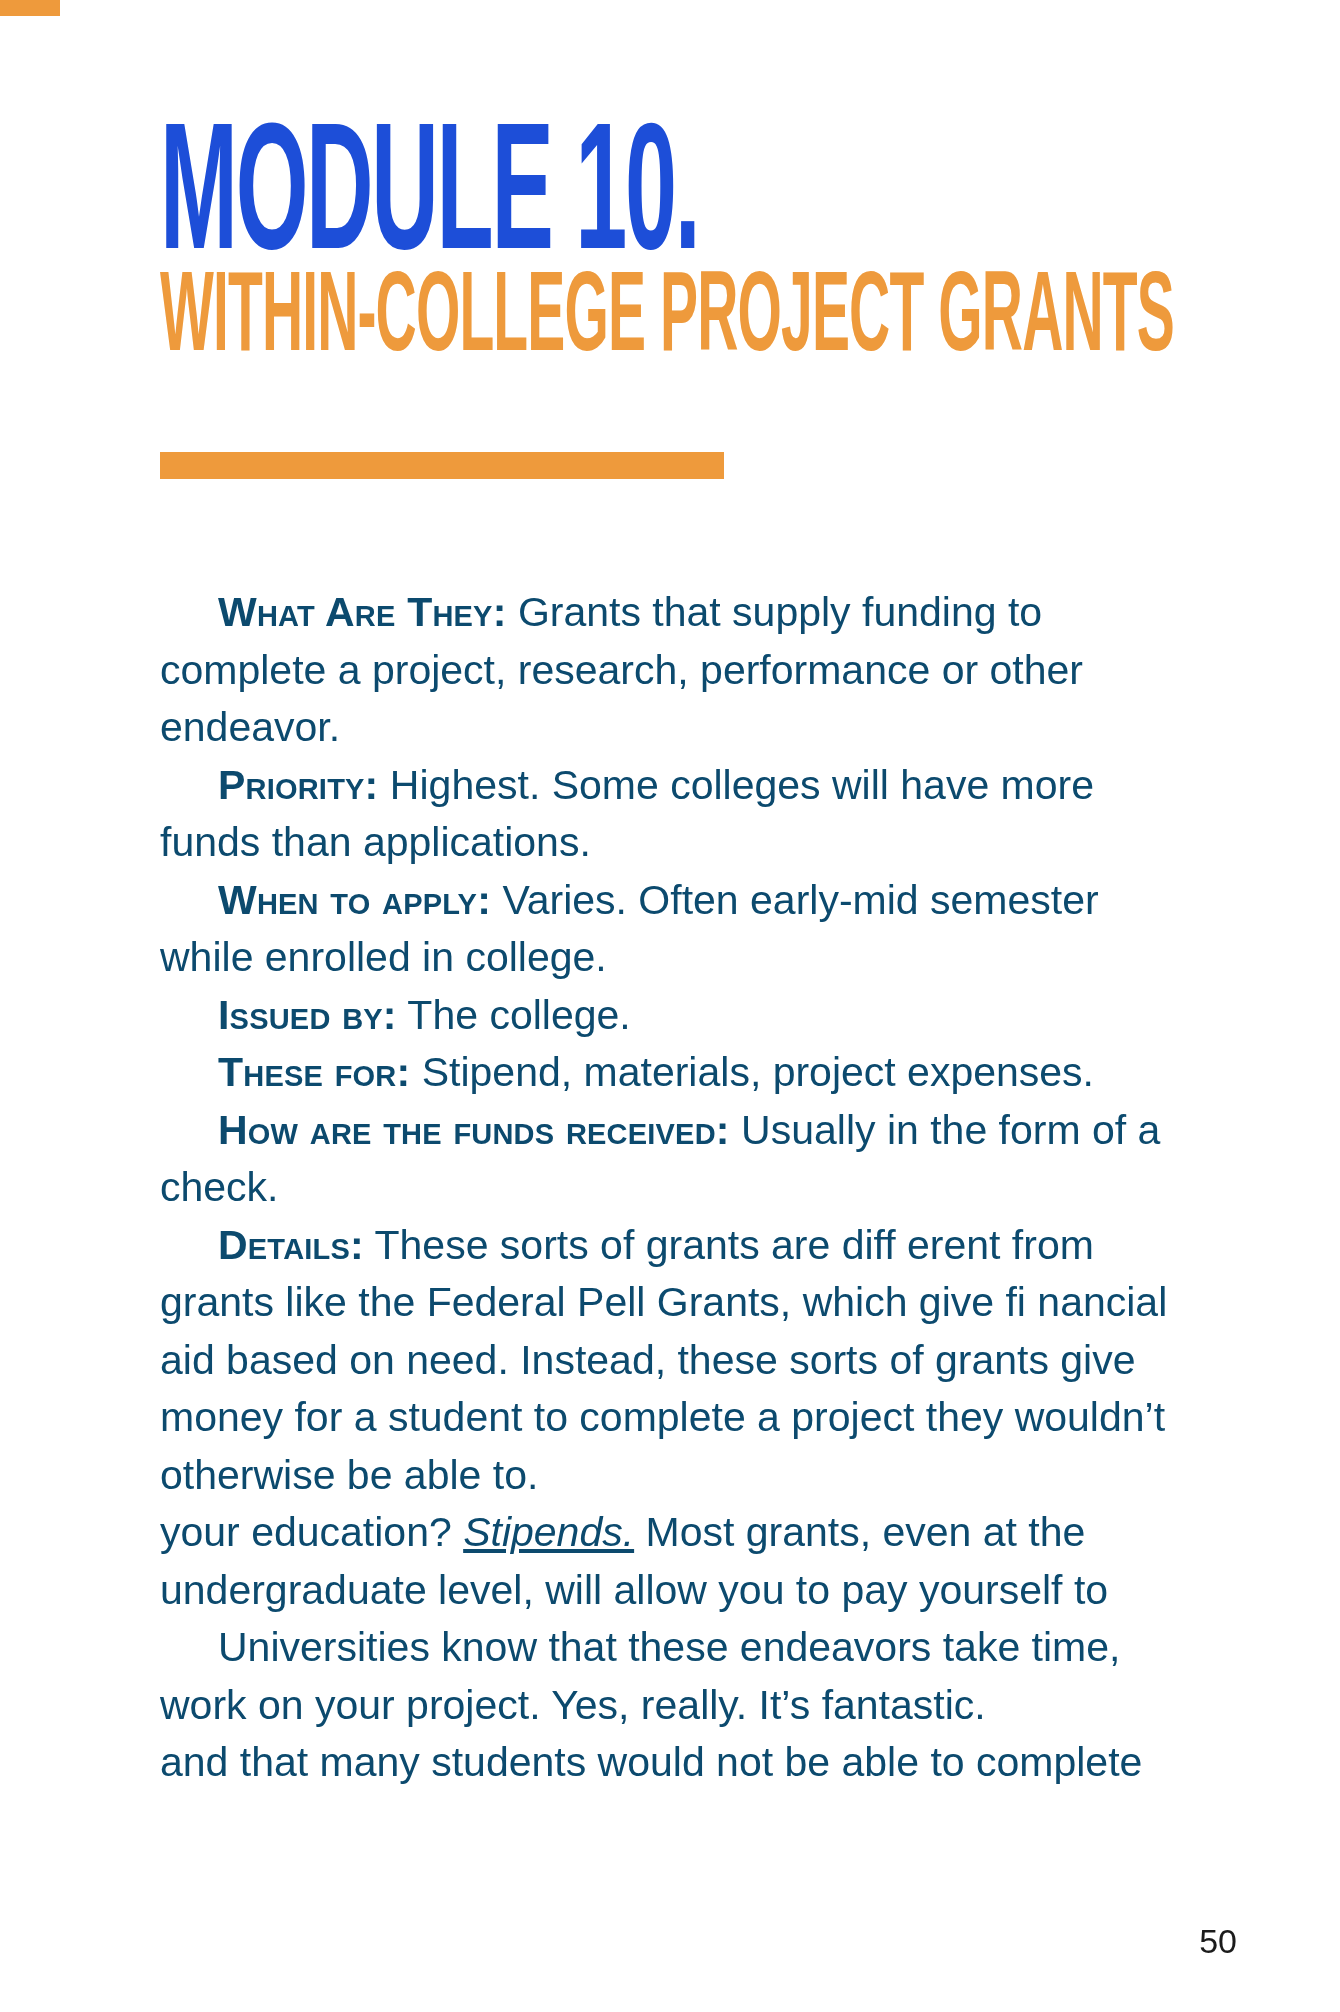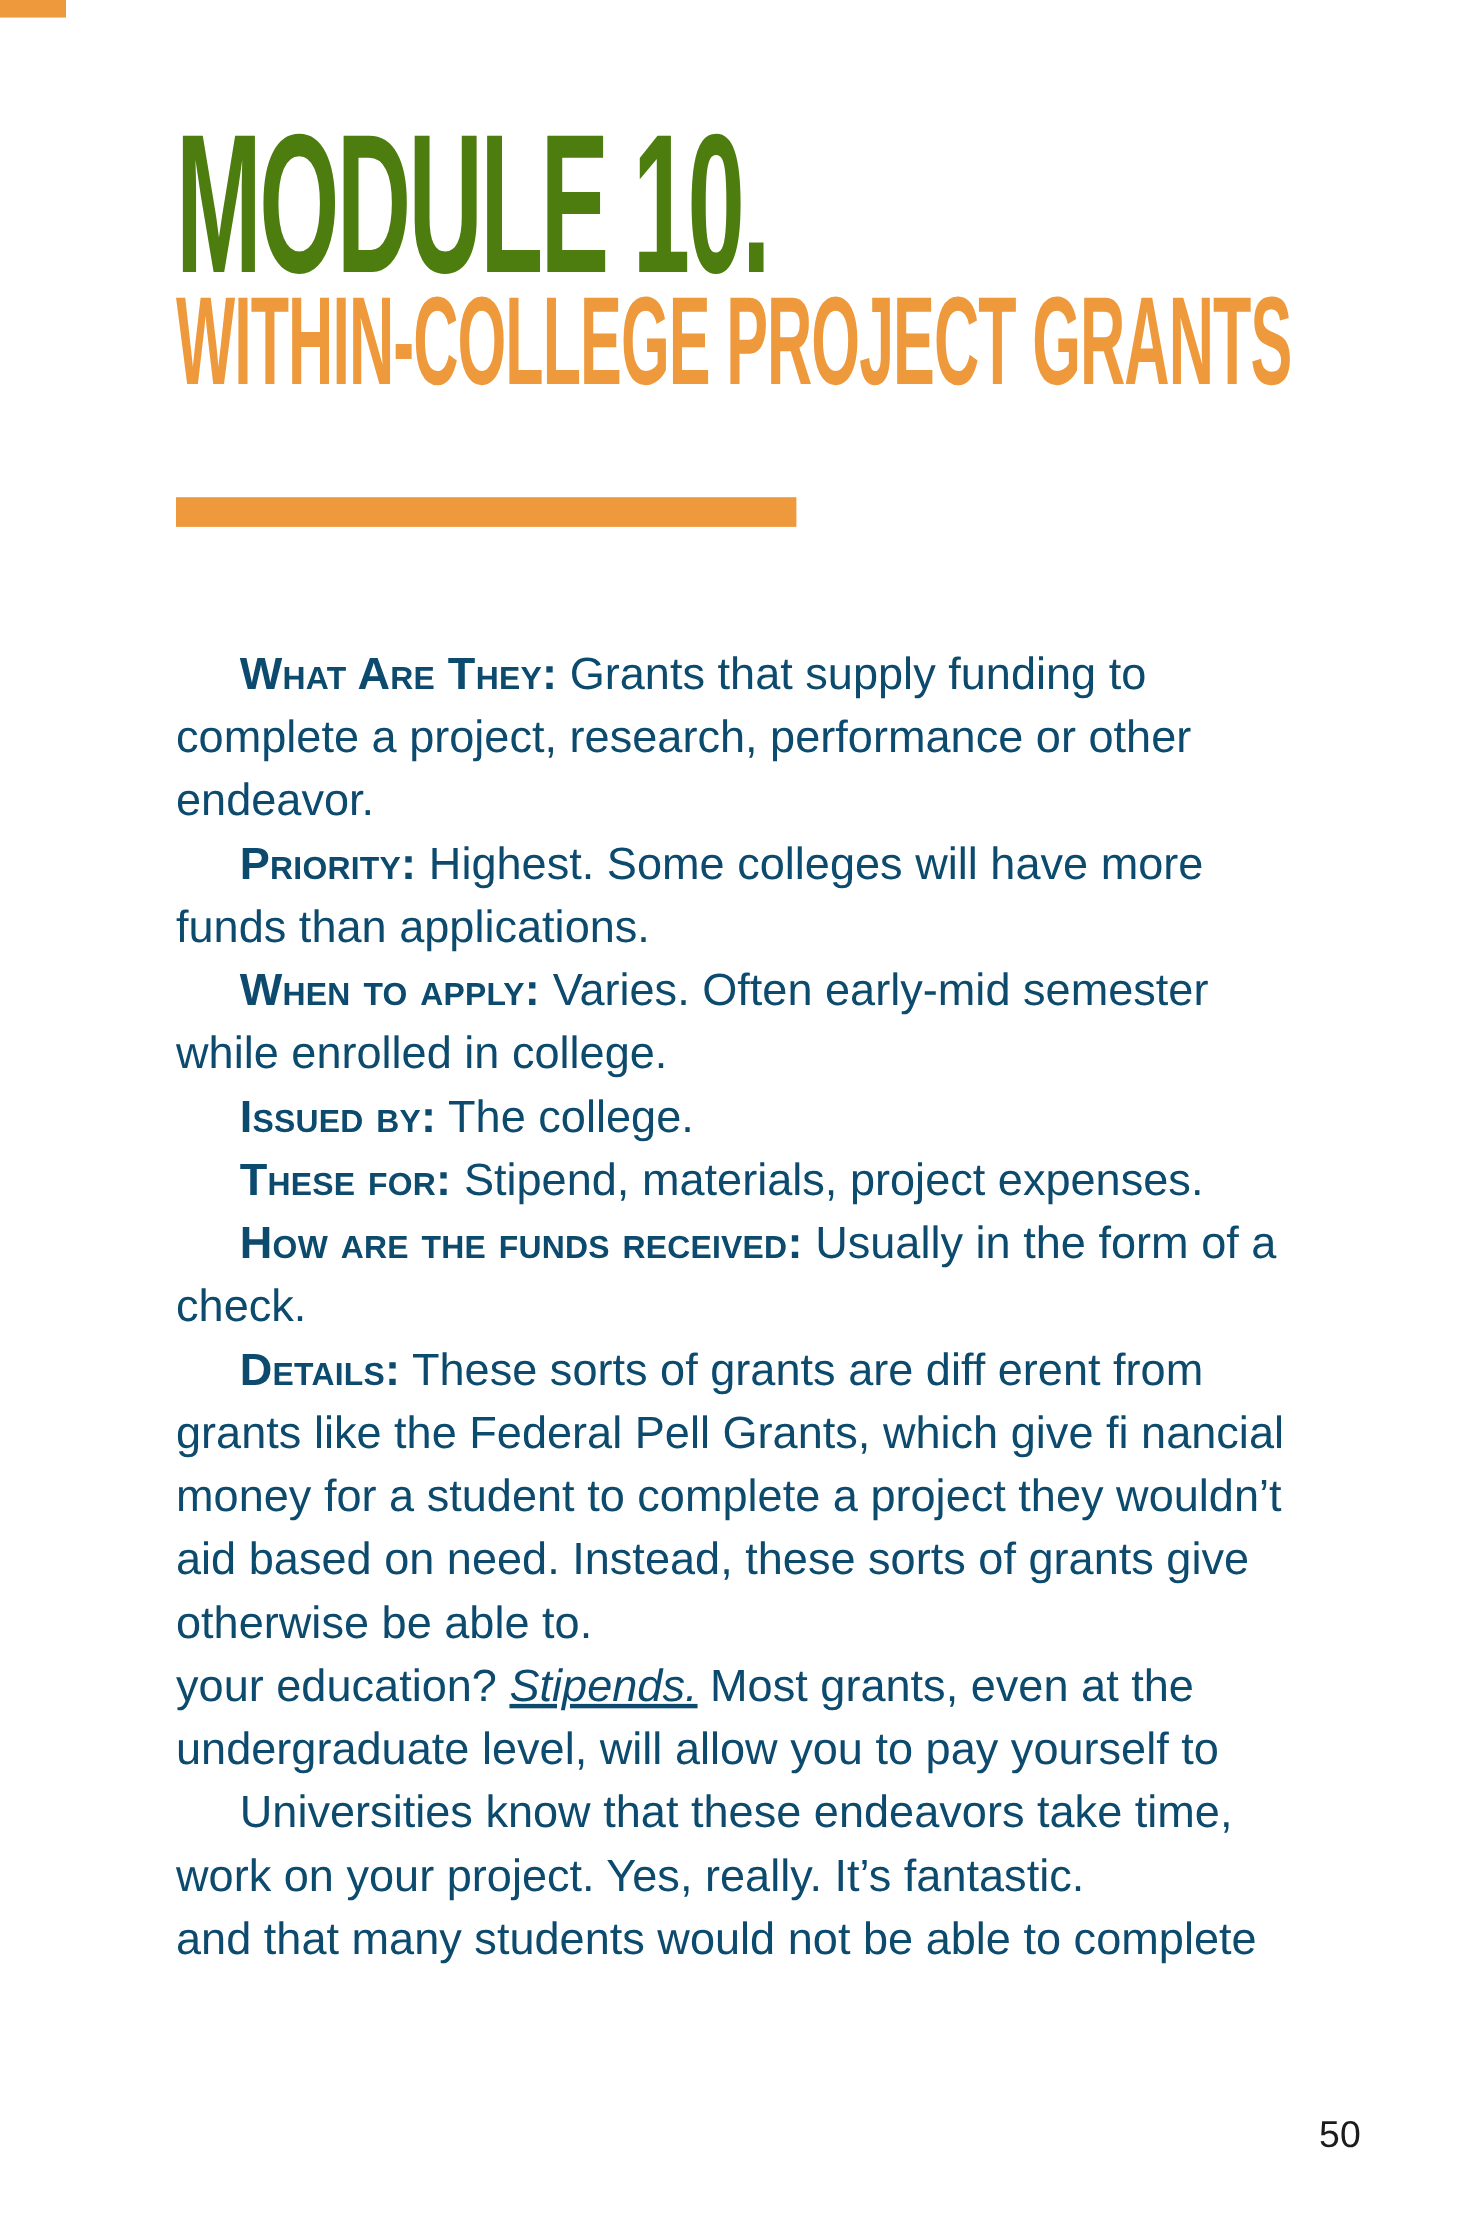--- a/index.html
+++ b/index.html
@@ -12,21 +12,21 @@
     overflow:hidden;
   }
   .corner-accent {
     position:absolute; left:0; top:0;
     width:60px; height:16px;
     background:#EE9A3C;
   }
   .module-label {
     position:absolute; left:160px; top:96px;
     font-size:180px; line-height:180px; font-weight:bold;
-    color:#4d7c0f; white-space:nowrap;
+    color:#1d4ed8; white-space:nowrap;
   }
   .module-label .squeeze {
     display:inline-block;
     transform:scaleX(0.52);
     transform-origin:0 0;
     letter-spacing:-0.025em;
   }
   .page-title {
     position:absolute; left:160px; top:254px;
     font-size:114px; line-height:114px; font-weight:bold;
@@ -89,22 +89,22 @@
       <div class="line indent"><span class="seg-label">Priority:</span><span class="seg-n"> Highest. Some colleges will have more</span></div>
       <div class="line"><span class="seg-n">funds than applications.</span></div>
       <div class="line indent"><span class="seg-label">When to apply:</span><span class="seg-n"> Varies. Often early-mid semester</span></div>
       <div class="line"><span class="seg-n">while enrolled in college.</span></div>
       <div class="line indent"><span class="seg-label">Issued by:</span><span class="seg-n"> The college.</span></div>
       <div class="line indent"><span class="seg-label">These for:</span><span class="seg-n"> Stipend, materials, project expenses.</span></div>
       <div class="line indent"><span class="seg-label">How are the funds received:</span><span class="seg-n"> Usually in the form of a</span></div>
       <div class="line"><span class="seg-n">check.</span></div>
       <div class="line indent"><span class="seg-label">Details:</span><span class="seg-n"> These sorts of grants are diff erent from</span></div>
       <div class="line"><span class="seg-n">grants like the Federal Pell Grants, which give fi nancial</span></div>
+      <div class="line"><span class="seg-n">aid based on need. Instead, these sorts of grants give</span></div>
       <div class="line"><span class="seg-n">money for a student to complete a project they wouldn’t</span></div>
-      <div class="line"><span class="seg-n">aid based on need. Instead, these sorts of grants give</span></div>
       <div class="line"><span class="seg-n">otherwise be able to.</span></div>
       <div class="line"><span class="seg-n">your education? </span><span class="seg-i">Stipends.</span><span class="seg-n"> Most grants, even at the</span></div>
       <div class="line"><span class="seg-n">undergraduate level, will allow you to pay yourself to</span></div>
       <div class="line indent"><span class="seg-n">Universities know that these endeavors take time,</span></div>
       <div class="line"><span class="seg-n">work on your project. Yes, really. It’s fantastic.</span></div>
       <div class="line"><span class="seg-n">and that many students would not be able to complete</span></div>
     </div>
 
   <div class="page-number">50</div>
 

